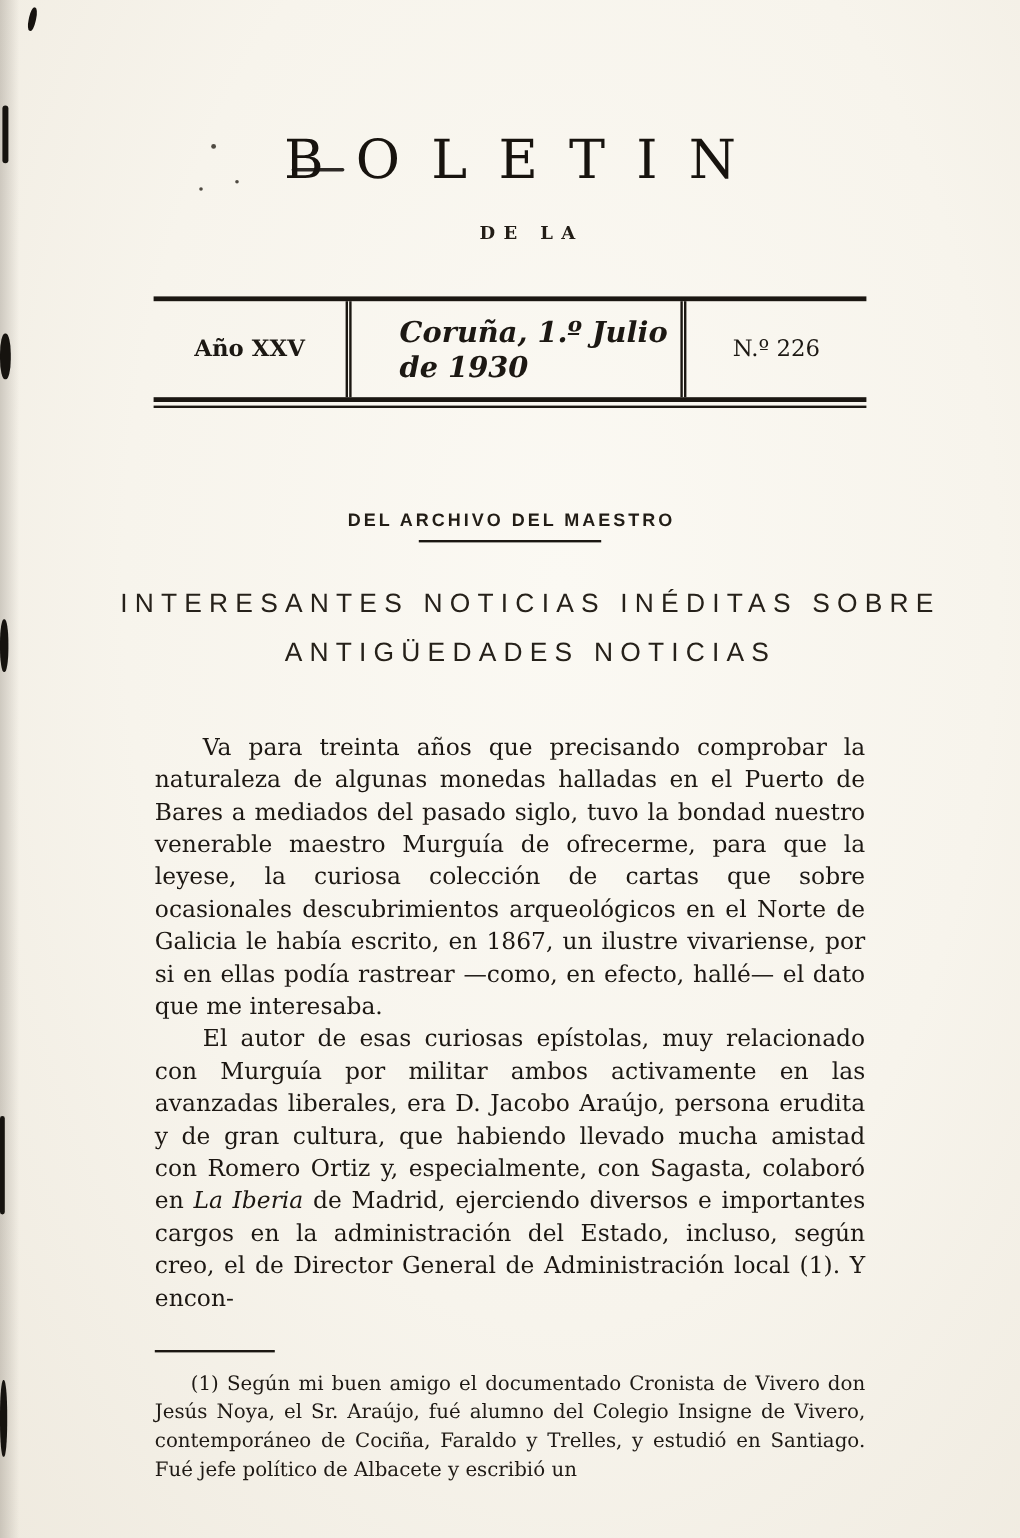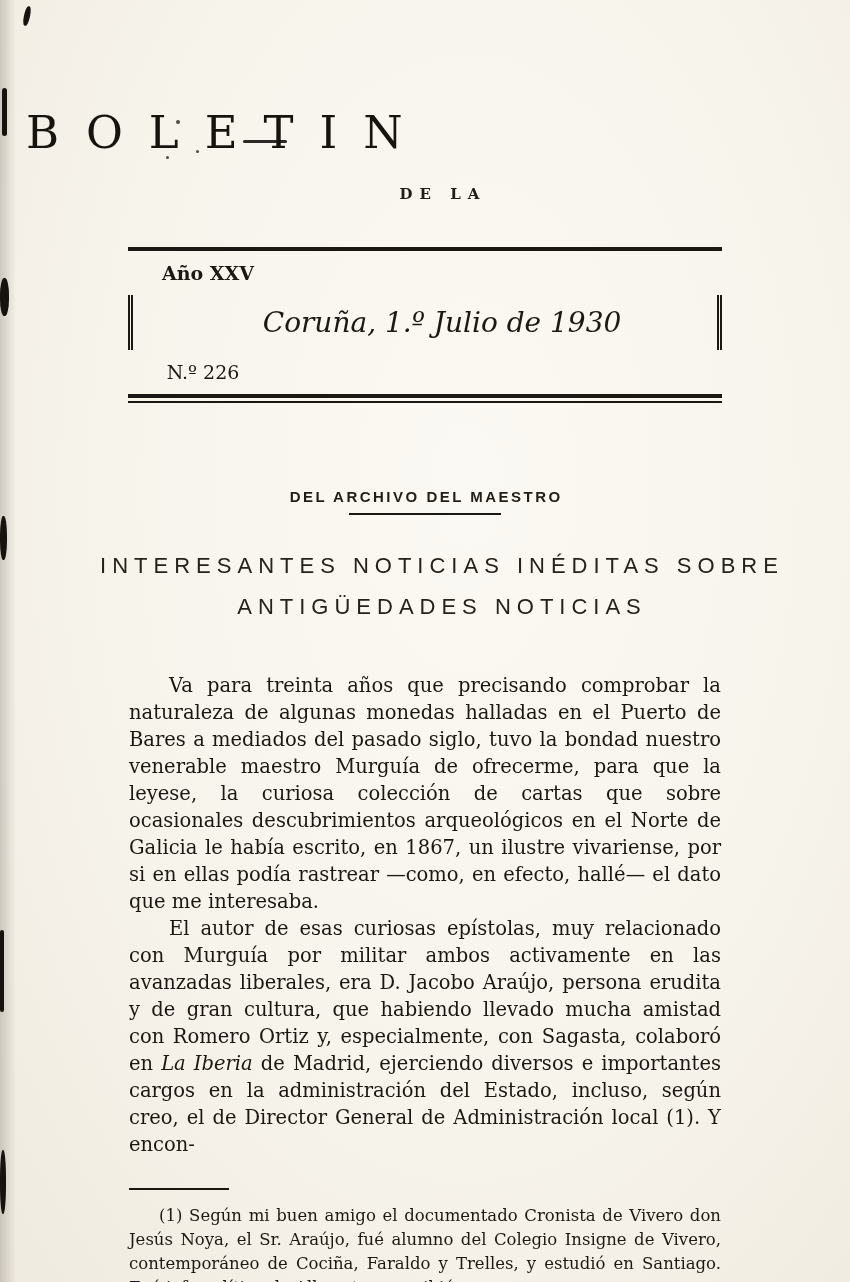--- a/index.html
+++ b/index.html
@@ -28,21 +28,21 @@
   .speck { position:absolute; background:#241f18; border-radius:50%; opacity:.8; }
   .s1 { left:176px; top:120px; width:4px; height:4px; }
   .s2 { left:196px; top:150px; width:3px; height:3px; }
   .s3 { left:166px; top:156px; width:3px; height:3px; }
   .dash { position:absolute; left:243px; top:140px; width:44px; height:3px;
           background:#16130f; opacity:.9; border-radius:2px; }
 
   
   .masthead-title {
     margin-top:106px;
-    text-align:left;
+    text-align:center;
     font-size:45px; letter-spacing:26px; text-indent:26px;
     font-weight:normal; color:#17130e;
   }
   .masthead-dela {
     margin-top:26px; text-align:center;
     font-size:15px; letter-spacing:7px; text-indent:7px;
     font-weight:bold; color:#221d16;margin-left:29px;
   }
   .masthead-inst {
     margin-top:24px; text-align:center;
@@ -50,29 +50,28 @@
     font-weight:bold; color:#17130e;
   }
 
   
   .issue-bar {
     width:594px; margin:44px auto 0;
     border-top:4px solid #1b1712;
     border-bottom:4px solid #1b1712;
     display:flex; align-items:stretch;
     position:relative;
-    flex-direction:column;
   }
   .issue-bar::after {
     content:""; position:absolute; left:0; right:0; bottom:-9px;
     height:2px; background:#1b1712;
   }
   .issue-cell { display:flex; align-items:center; justify-content:center; padding:11px 6px; }
   .issue-left  { width:148px; font-size:19px; font-weight:bold; }
-  .issue-mid   { flex:1; font-size:28px; font-weight:normal; font-style:italic;
+  .issue-mid   { flex:1; font-size:24px; font-weight:bold; font-style:italic;
                  border-left:5px double #1b1712; border-right:5px double #1b1712;padding-left:40px; }
   .issue-right { width:138px; font-size:19px; font-weight:normal; }
 
   
   .kicker {
     margin-top:90px; text-align:center;
     font-family:"Liberation Sans", sans-serif;
     font-size:15px; font-weight:bold; letter-spacing:2.5px; text-indent:2.5px;
     color:#221d16;
   }

